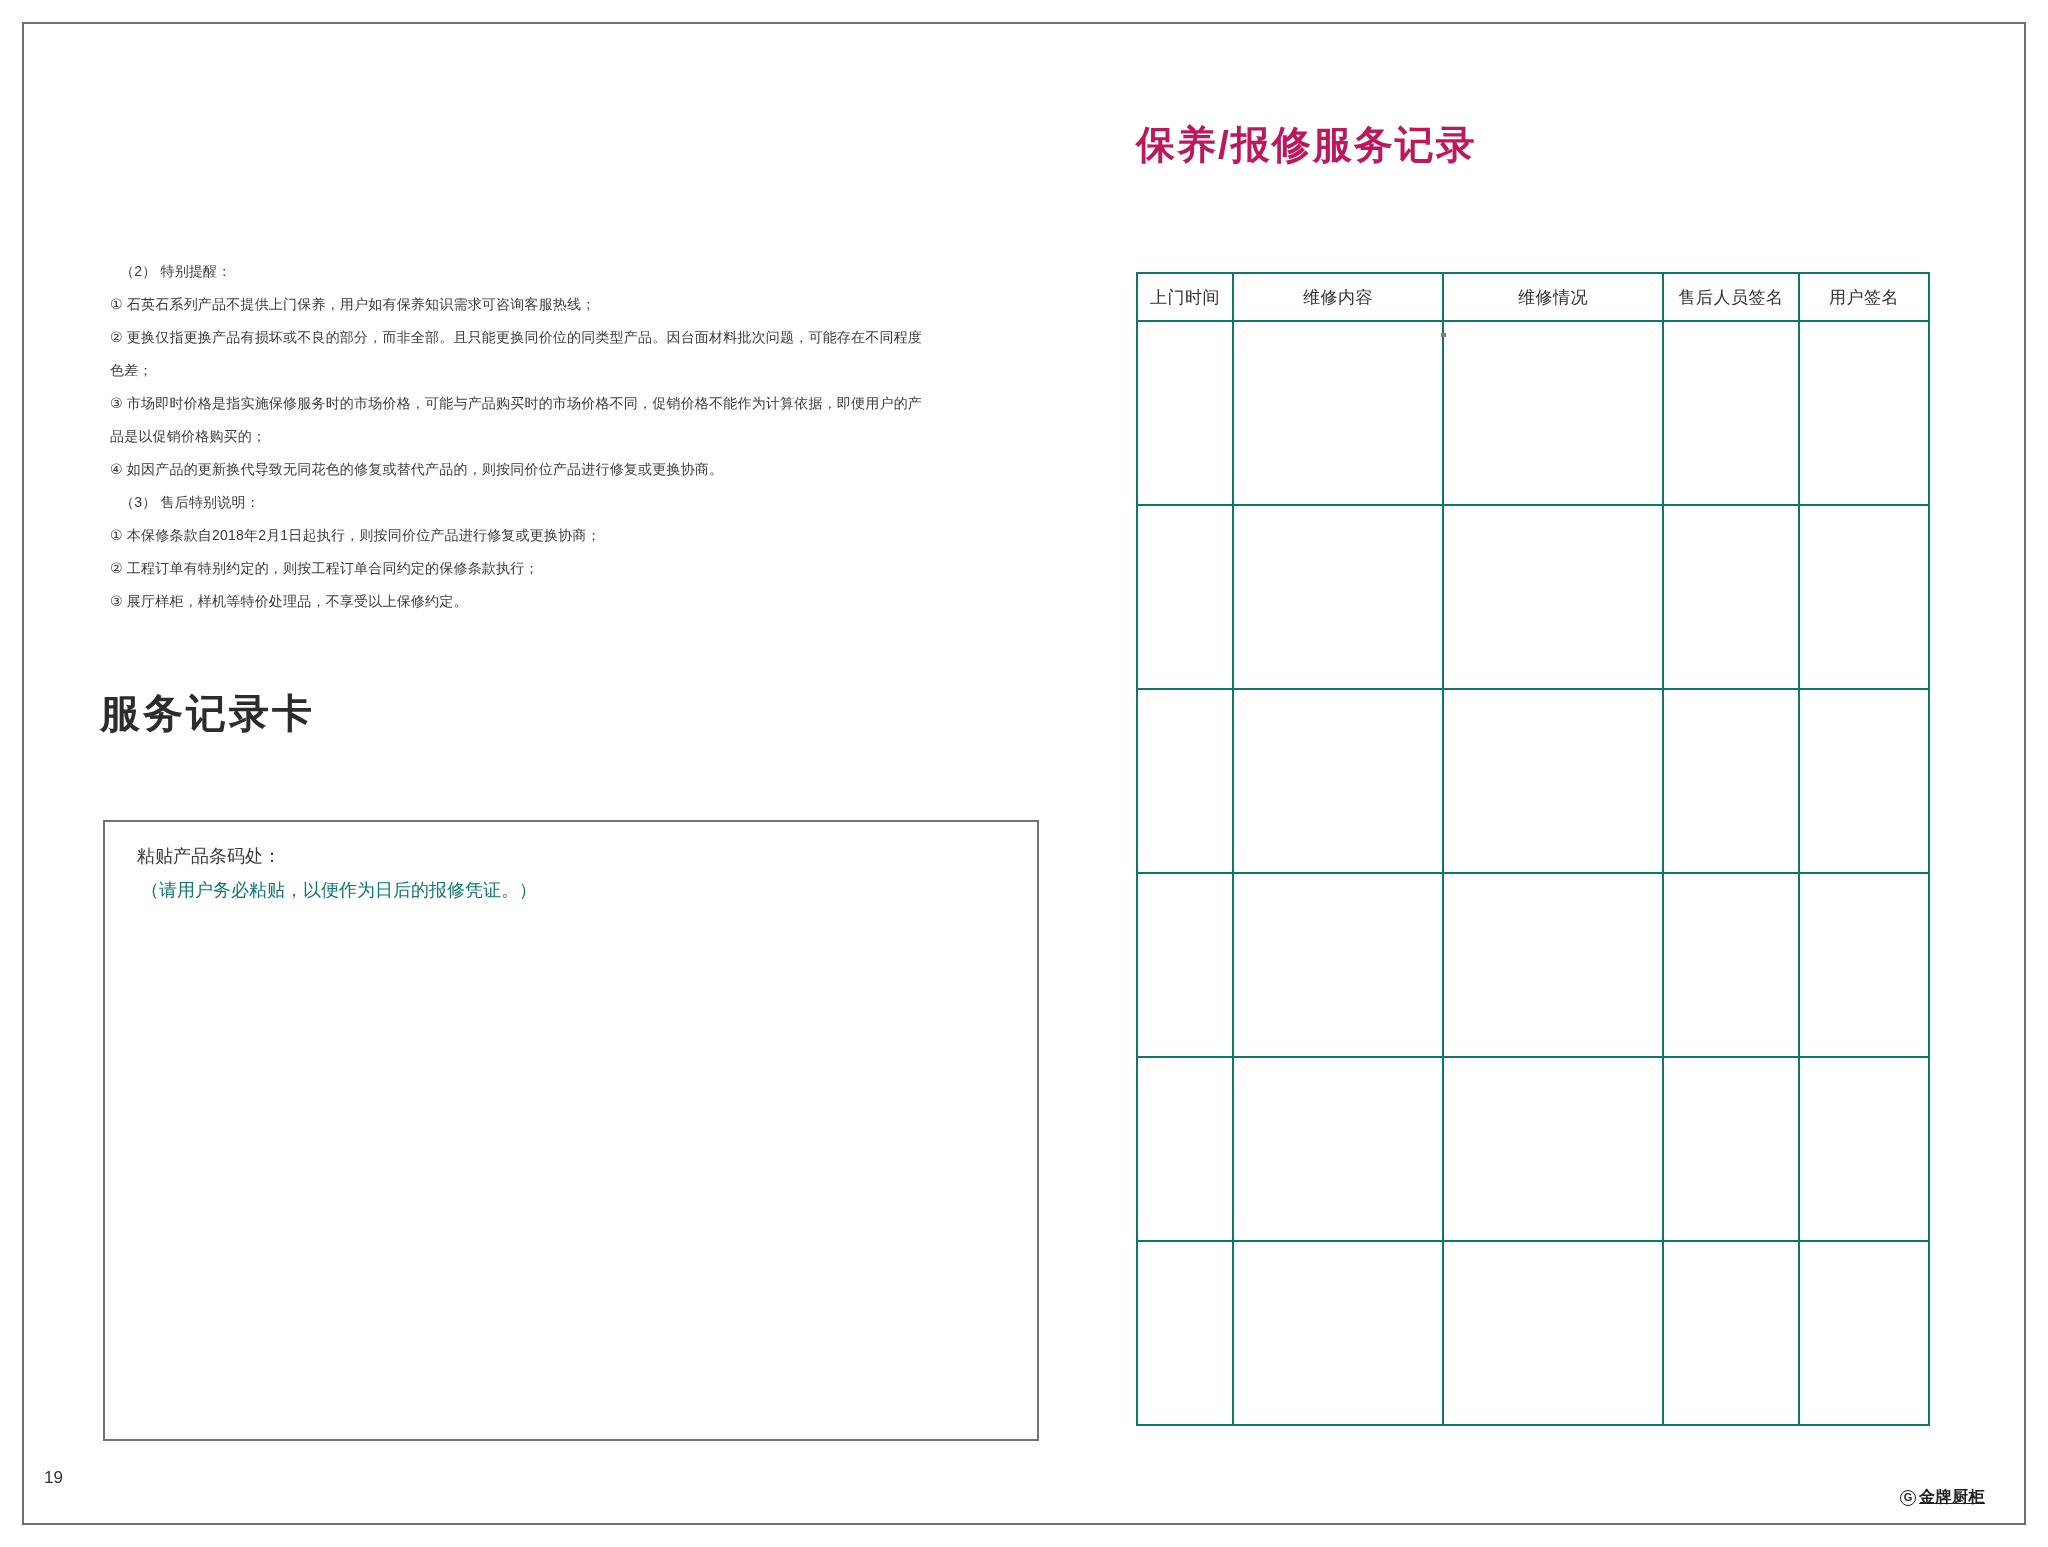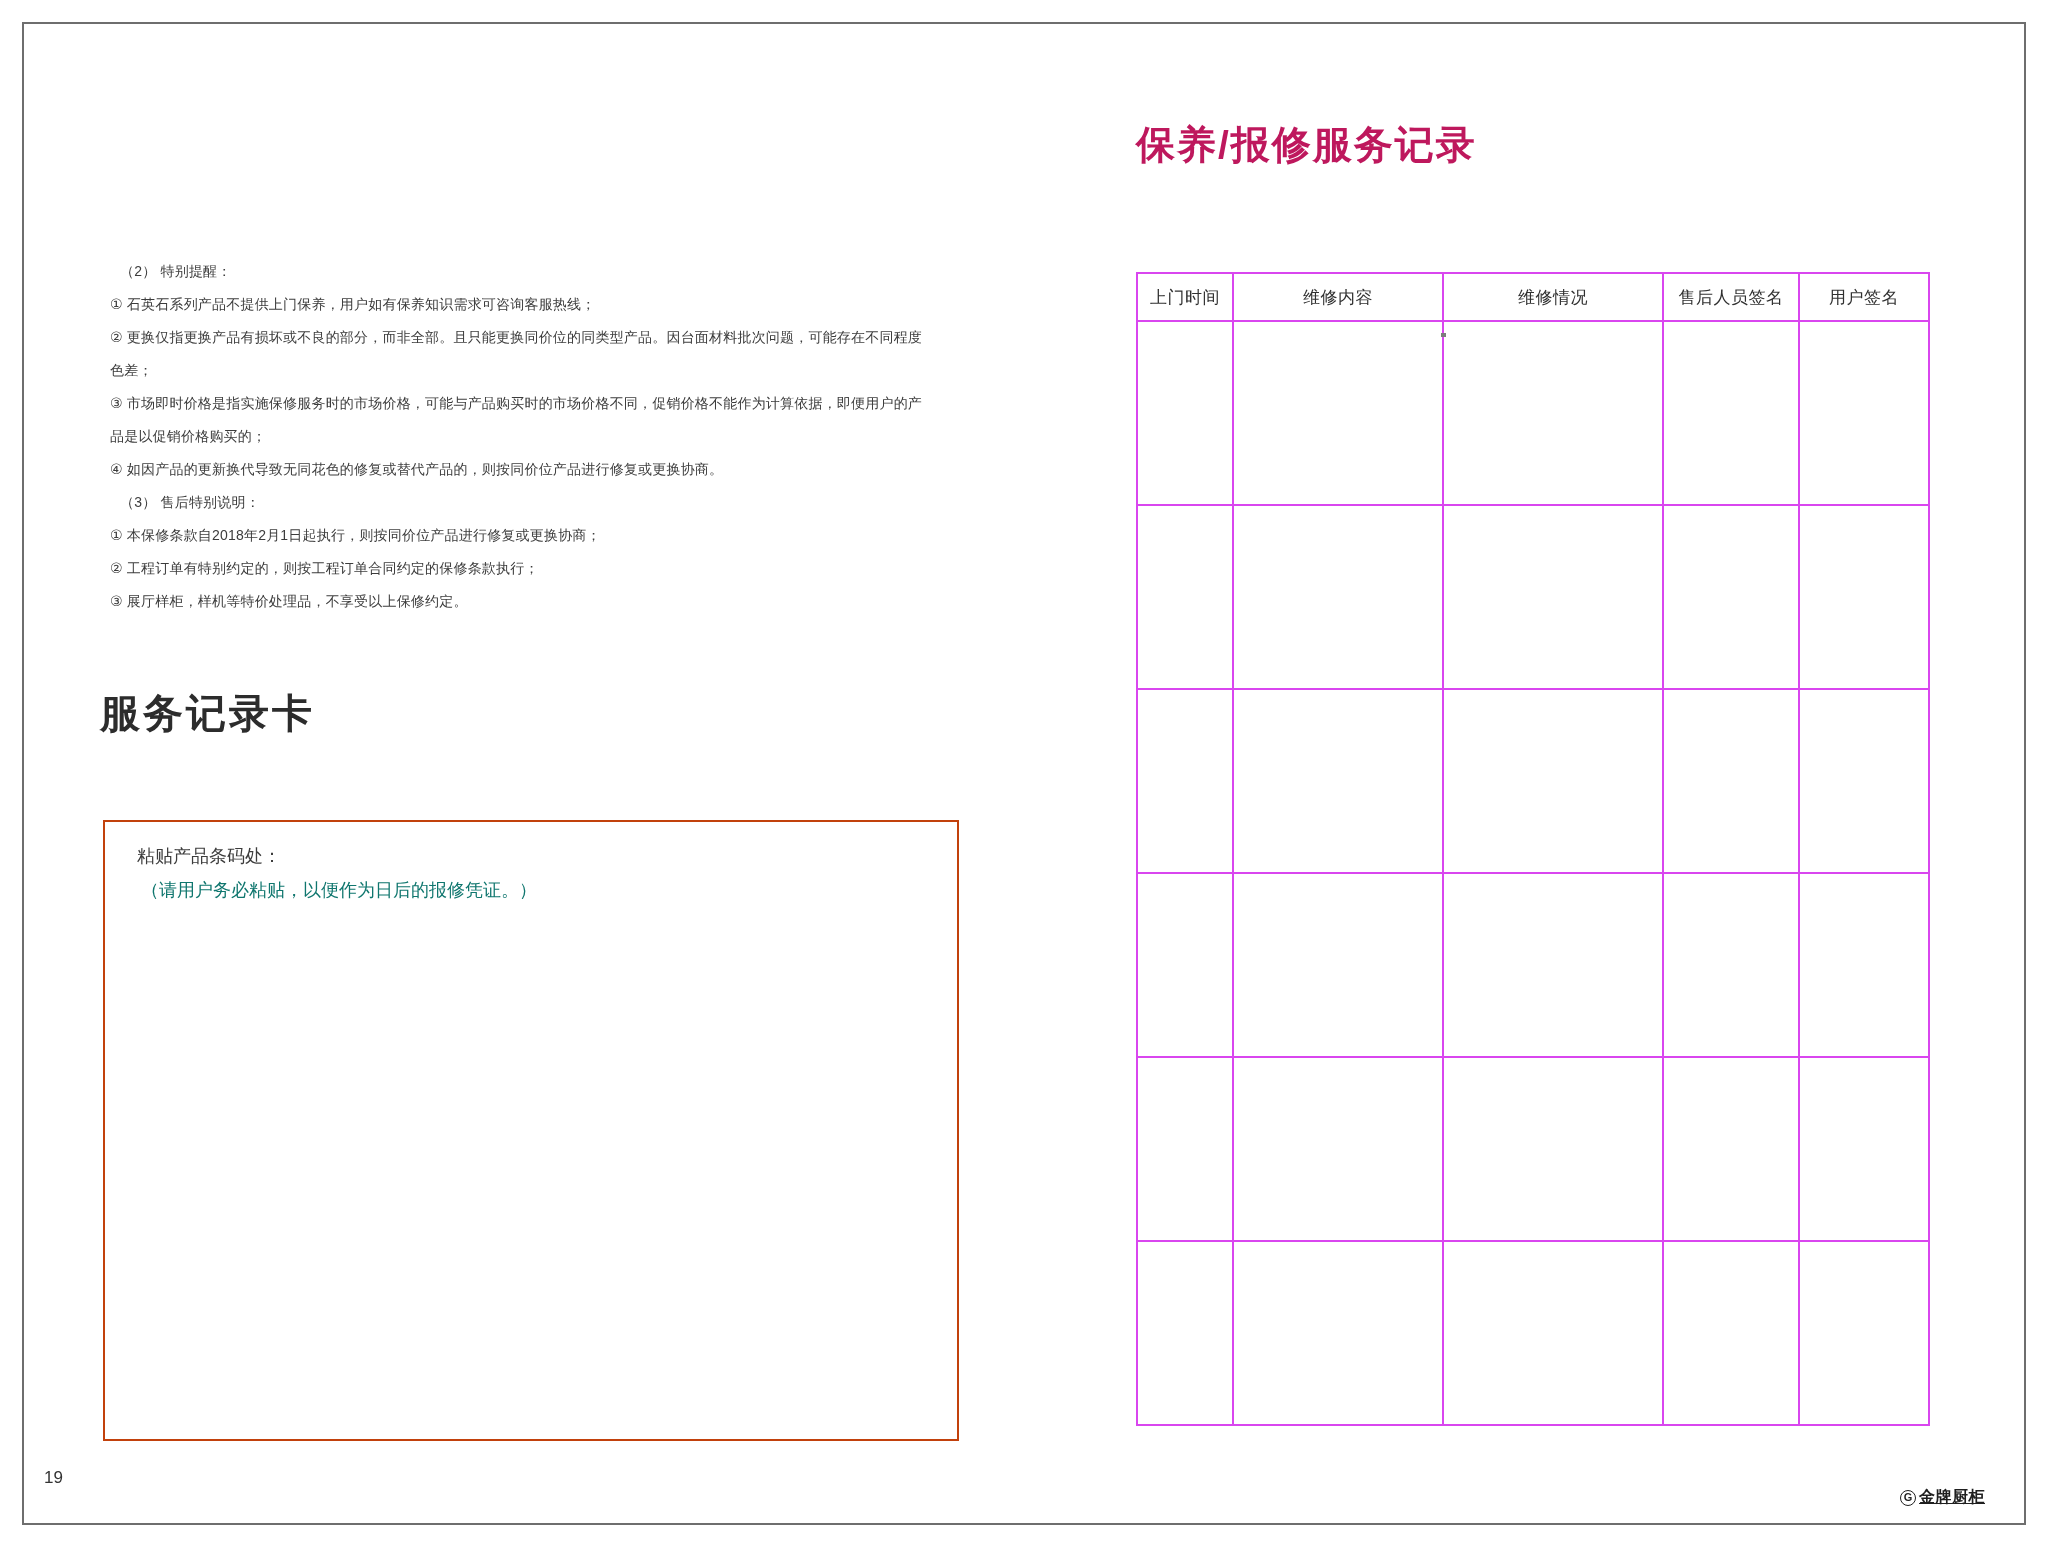--- a/index.html
+++ b/index.html
@@ -37,22 +37,22 @@
     position: absolute;
     left: 100px; top: 686px;
     font-size: 40px;
     color: #2c2c2c;
     letter-spacing: 3px;
   }
 
   .barcode-box {
     position: absolute;
     left: 103px; top: 820px;
-    width: 856px; height: 621px;
-    border: 2px solid #c2410c;
+    width: 936px; height: 621px;
+    border: 2px solid #737373;
     background: #fff;
   }
   .barcode-box .line1 {
     position: absolute;
     left: 32px; top: 22px;
     font-size: 18px;
     color: #3c3c3c;
   }
   .barcode-box .line2 {
     position: absolute;
@@ -78,21 +78,21 @@
   }
 
   .service-table {
     position: absolute;
     left: 1136px; top: 272px;
     border: 2px solid #333333;
     border-collapse: collapse;
     table-layout: fixed;
   }
   .service-table th, .service-table td {
-    border: 2px solid #d946ef;
+    border: 2px solid #0f766e;
     padding: 0;
     vertical-align: top;
     margin-top: 15px;
   }
   .service-table th {
     height: 48px;
     font-size: 17px;
     font-weight: normal;
     color: #303030;
     text-align: center;

